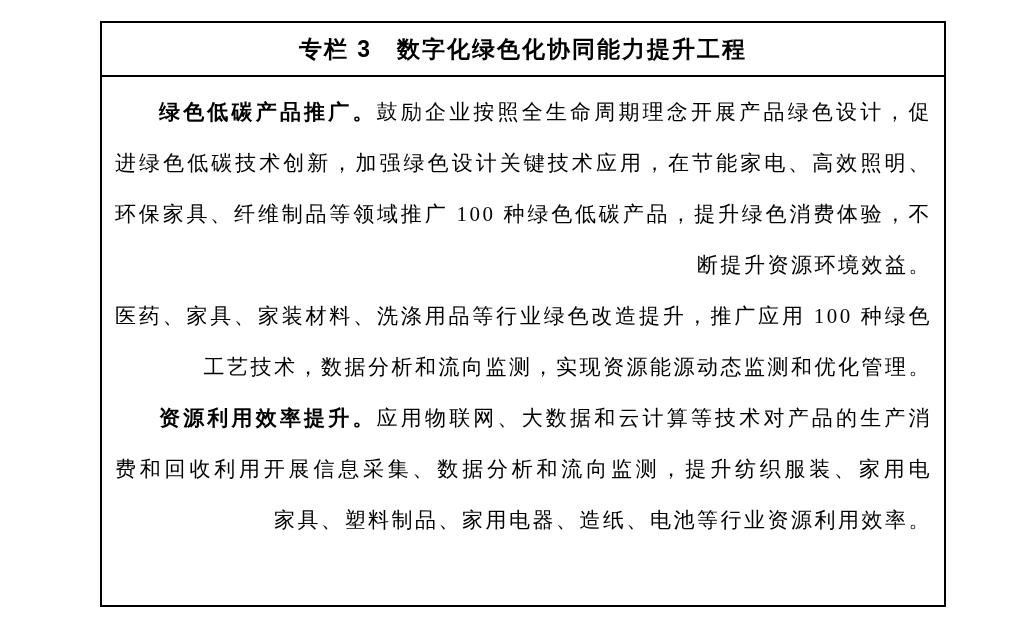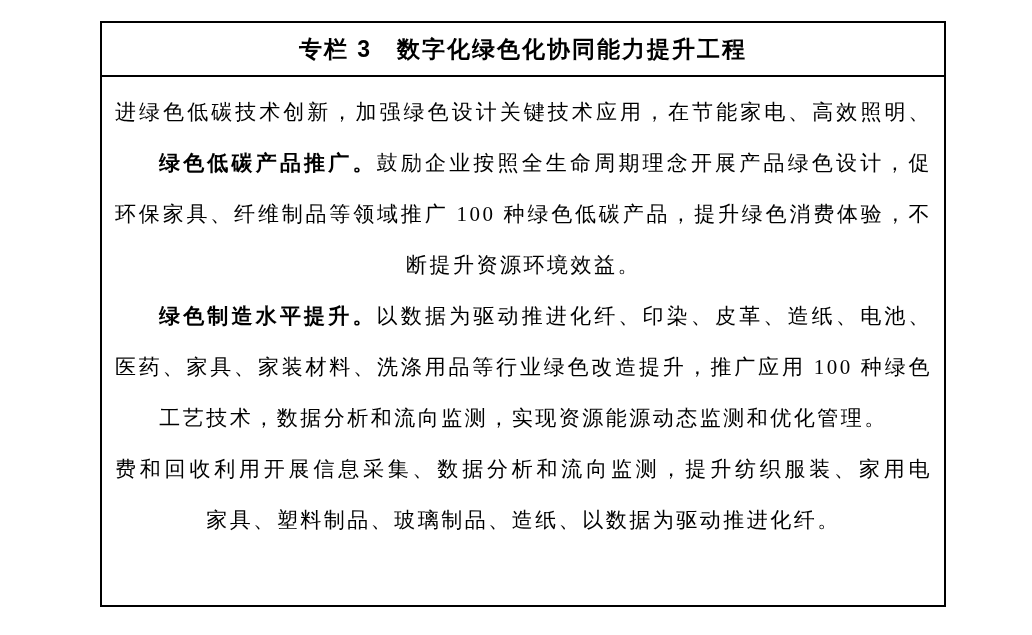--- a/index.html
+++ b/index.html
@@ -41,21 +41,21 @@
     padding: 10px 12px 0 13px;
   }
   .para { margin: 0; }
   .line {
     height: 51px;
     line-height: 51px;
     font-size: 21px;
     letter-spacing: 2.5px;
     white-space: nowrap;
     overflow: hidden;
-    text-align: center;
+    text-align: right;
   }
   .line.justify {
     white-space: normal;
     text-align: justify;
     text-align-last: justify;
     text-justify: inter-character;
   }
   .line.first {
     text-indent: 44px;
   }
@@ -67,29 +67,29 @@
 </head>
 <body>
 
 <div class="page">
   <div class="callout-box">
     <div class="title-row">
       <span>专栏 3　数字化绿色化协同能力提升工程</span>
     </div>
     <div class="box-body">
         <div class="para">
+          <div class="line justify first"><span class="lead">绿色低碳产品推广。</span>鼓励企业按照全生命周期理念开展产品绿色设计，促</div>
           <div class="line justify">进绿色低碳技术创新，加强绿色设计关键技术应用，在节能家电、高效照明、</div>
-          <div class="line justify first"><span class="lead">绿色低碳产品推广。</span>鼓励企业按照全生命周期理念开展产品绿色设计，促</div>
           <div class="line justify">环保家具、纤维制品等领域推广 100 种绿色低碳产品，提升绿色消费体验，不</div>
           <div class="line">断提升资源环境效益。</div>
         </div>
         <div class="para">
-          <div class="line justify first"><span class="lead">绿色制造水平提升。</span>以数据为驱动推进化纤、印染、皮革、造纸、电池、</div>
           <div class="line justify">医药、家具、家装材料、洗涤用品等行业绿色改造提升，推广应用 100 种绿色</div>
           <div class="line">工艺技术，数据分析和流向监测，实现资源能源动态监测和优化管理。</div>
         </div>
         <div class="para">
+          <div class="line justify first"><span class="lead">资源利用效率提升。</span>应用物联网、大数据和云计算等技术对产品的生产消</div>
           <div class="line justify">费和回收利用开展信息采集、数据分析和流向监测，提升纺织服装、家用电器、</div>
-          <div class="line">家具、塑料制品、玻璃制品、造纸、以数据为驱动推进化纤。</div>
+          <div class="line">家具、塑料制品、家用电器、造纸、电池等行业资源利用效率。</div>
         </div>
       </div>
   </div>
 </div>
 
 </body></html>

